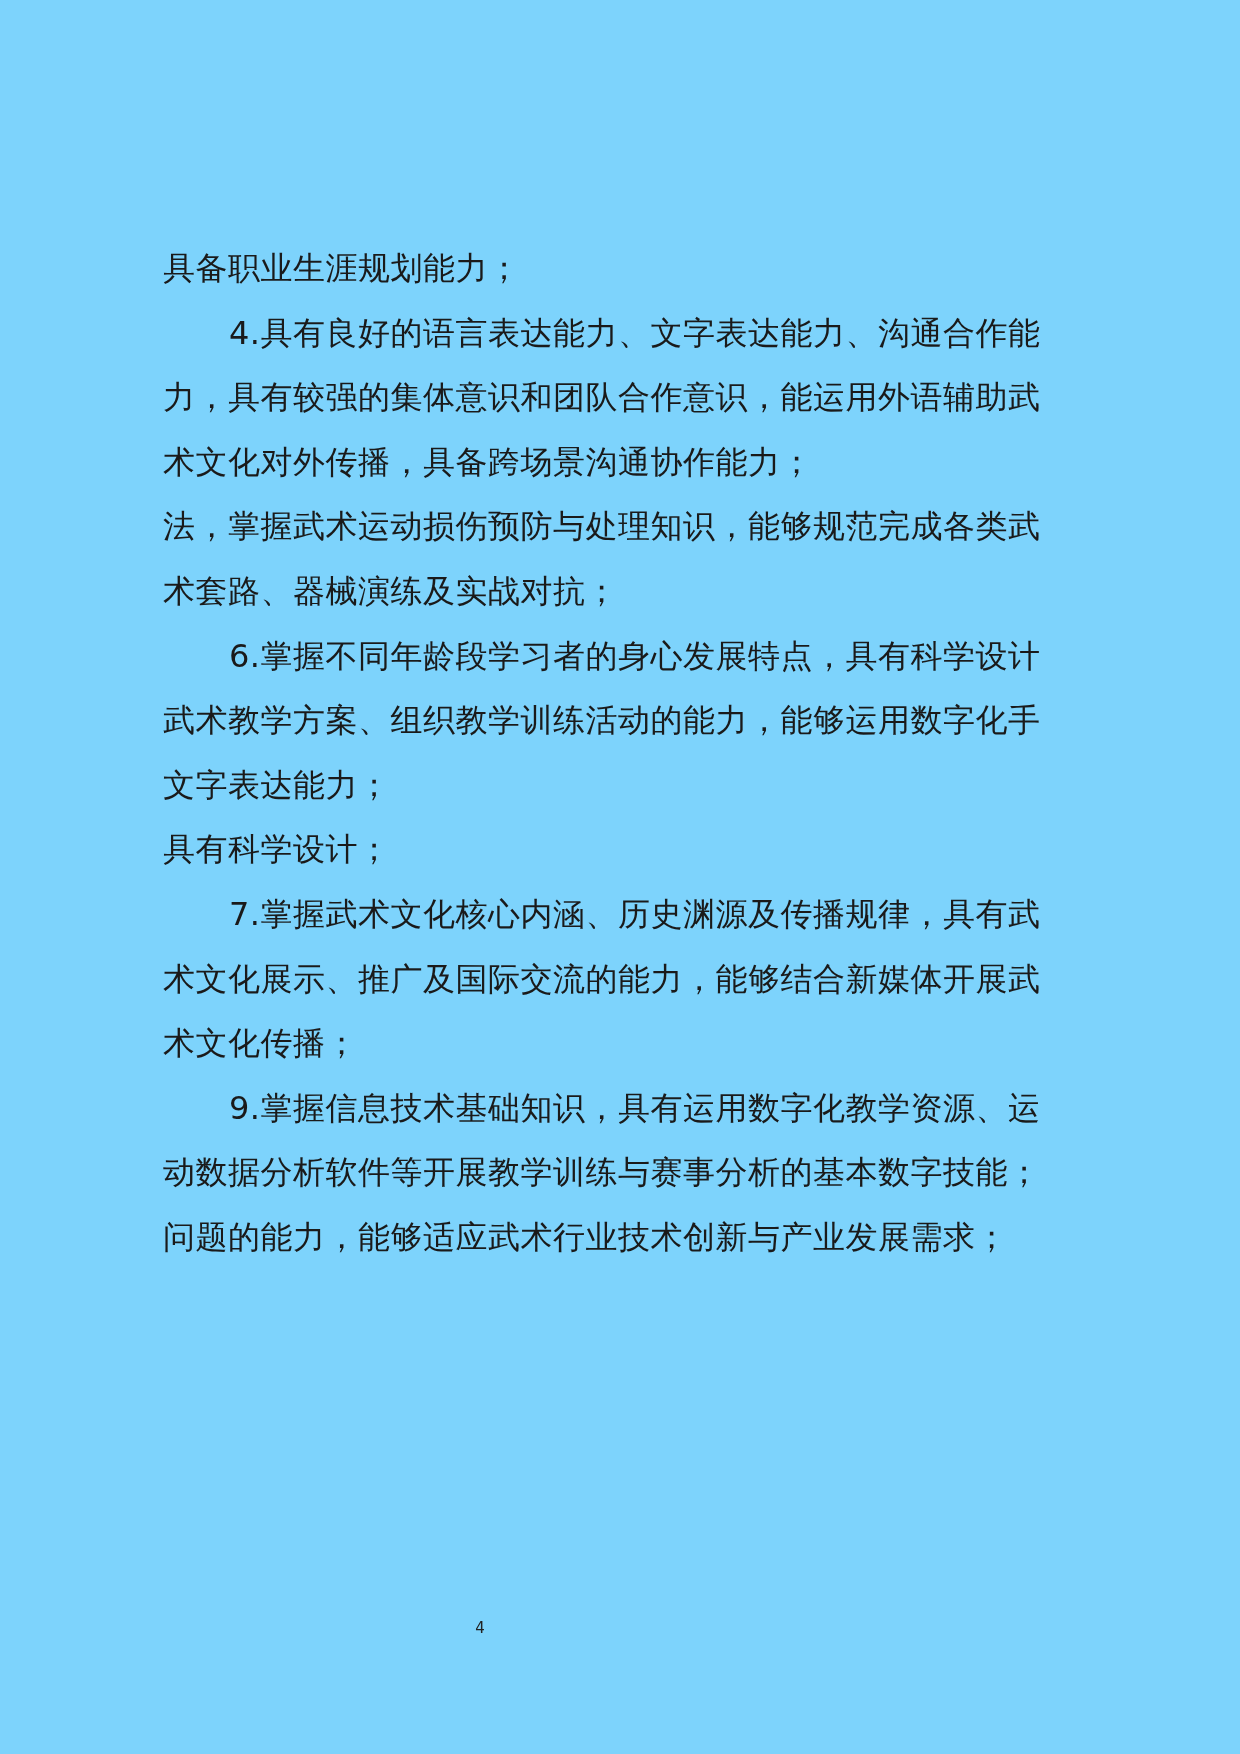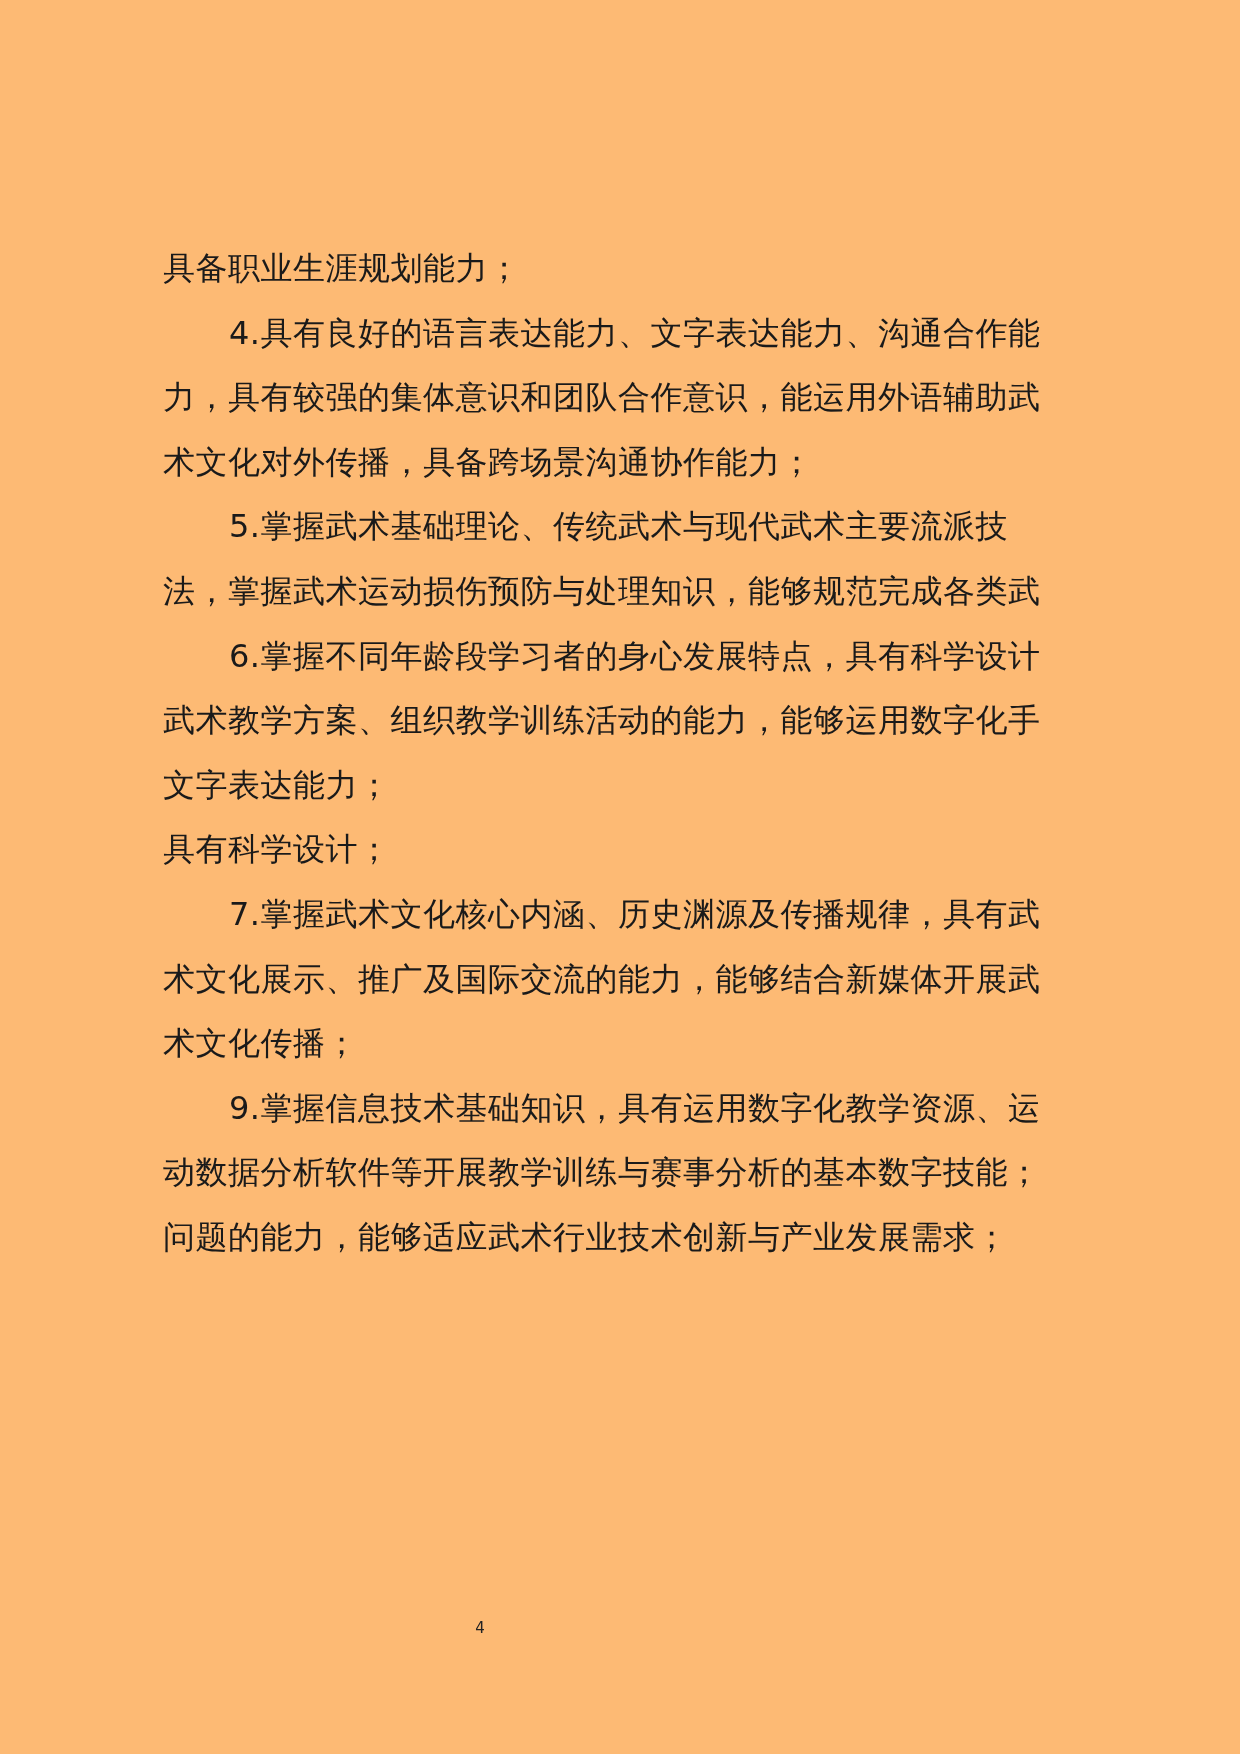--- a/index.html
+++ b/index.html
@@ -14,21 +14,21 @@
       overflow: hidden;
       font-family: "DejaVu Sans", "Liberation Sans", sans-serif;
       color: #1a1a1a;
     }
     .page {
       position: absolute;
       left: 0;
       top: 0;
       width: 1240px;
       height: 1754px;
-      background: #fdba74;
+      background: #7dd3fc;
     }
     .body-text {
       position: absolute;
       left: 163px;
       top: 236px;
       width: 930px;
     }
     .line {
       display: block;
       height: 64.6px;
@@ -54,22 +54,22 @@
   </style>
 </head>
 <body>
 
 <div class="page">
   <div class="body-text">
     <span class="line">具备职业生涯规划能力；</span>
     <span class="line indent">4.具有良好的语言表达能力、文字表达能力、沟通合作能</span>
     <span class="line">力，具有较强的集体意识和团队合作意识，能运用外语辅助武</span>
     <span class="line">术文化对外传播，具备跨场景沟通协作能力；</span>
-    <span class="line indent">5.掌握武术基础理论、传统武术与现代武术主要流派技</span>
     <span class="line">法，掌握武术运动损伤预防与处理知识，能够规范完成各类武</span>
+    <span class="line">术套路、器械演练及实战对抗；</span>
     <span class="line indent">6.掌握不同年龄段学习者的身心发展特点，具有科学设计</span>
     <span class="line">武术教学方案、组织教学训练活动的能力，能够运用数字化手</span>
     <span class="line">文字表达能力；</span>
     <span class="line">具有科学设计；</span>
     <span class="line indent">7.掌握武术文化核心内涵、历史渊源及传播规律，具有武</span>
     <span class="line">术文化展示、推广及国际交流的能力，能够结合新媒体开展武</span>
     <span class="line">术文化传播；</span>
     <span class="line indent">9.掌握信息技术基础知识，具有运用数字化教学资源、运</span>
     <span class="line">动数据分析软件等开展教学训练与赛事分析的基本数字技能；</span>
     <span class="line">问题的能力，能够适应武术行业技术创新与产业发展需求；</span>

